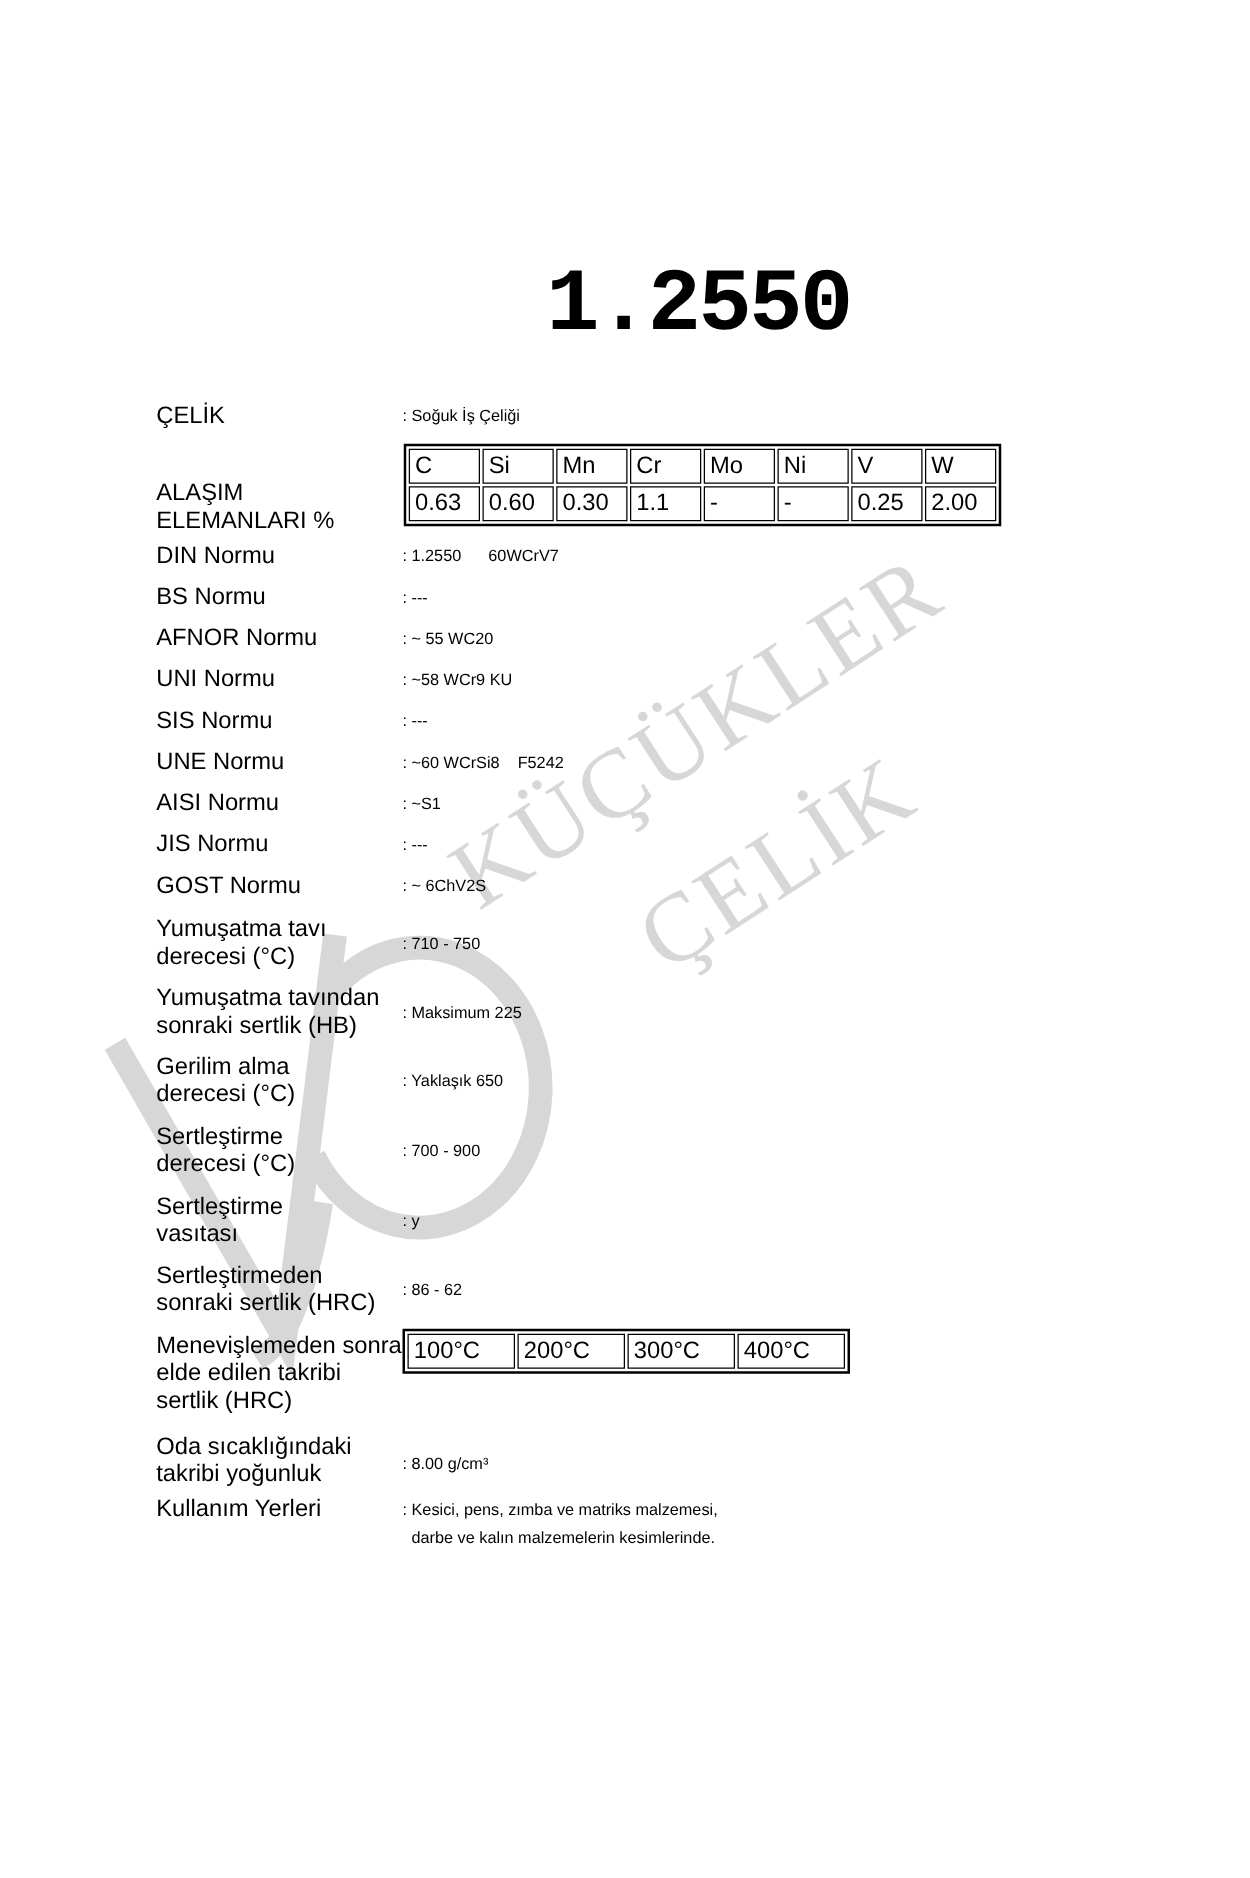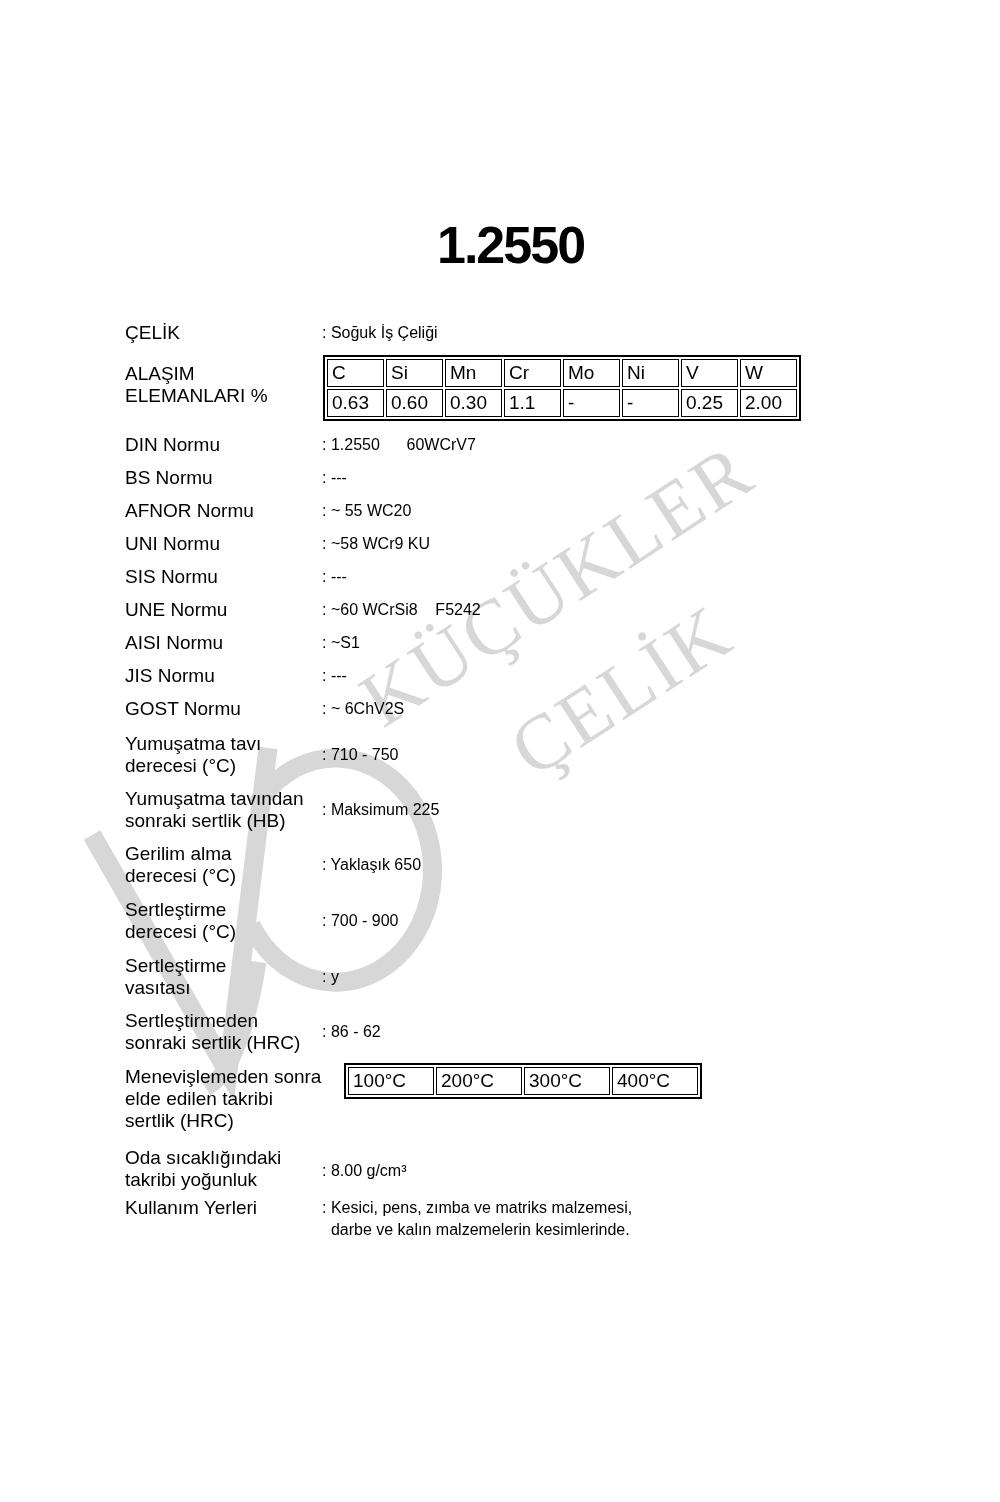--- a/index.html
+++ b/index.html
@@ -13,44 +13,44 @@
     position:absolute; font-family:"Liberation Serif", serif; color:#d7d7d7;
     font-size:78px; line-height:78px; letter-spacing:3px; white-space:nowrap;
     transform-origin:0 100%; transform:rotate(-33deg); user-select:none;
   }
   .wm1{left:390px; top:662px;}
   .wm2{left:540px; top:712px;}
   
   .content{position:absolute; left:0; top:0; width:1000px; height:1502px; z-index:2;}
   .title{
     position:absolute; left:437px; top:207px; margin:0;
-    font-family:Liberation Sans, sans-serif; font-weight:bold;
-    font-size:52px; line-height:76px; letter-spacing:-2px; color:#000;
+    font-family:Liberation Mono, monospace; font-weight:bold;
+    font-size:71px; line-height:76px; letter-spacing:-2px; color:#000;
   }
   .lbl{
     position:absolute; left:125px; width:215px;
     font-size:19px; line-height:22px; white-space:pre-line;
   }
   .val{
     position:absolute; left:322px;
-    font-size:16px; line-height:22px; white-space:pre;
+    font-size:13px; line-height:22px; white-space:pre;
   }
   
   table.tbl{
     position:absolute; border-collapse:separate; border-spacing:2px;
     border:2px solid #000; background:#fff;
   }
   table.tbl td{
     border:1.5px solid #000; font-size:19px; line-height:22px;
     padding:0 4px; height:26px; vertical-align:middle; text-align:left;
     white-space:nowrap;
   }
   table.alloy{left:323px; top:355px;}
   table.alloy td{width:47px;}
-  table.temper{left:322px; top:1063px;margin-left:22px;}
+  table.temper{left:322px; top:1063px;}
   table.temper td{width:76px;}
 </style>
 </head>
 <body>
 
 <div class="page">
 
   <div class="wm-layer">
     <svg width="1000" height="1502" viewBox="0 0 1000 1502">
       <path d="M 92 835 L 228 1072 L 268 748" fill="none" stroke="#d7d7d7" stroke-width="19"></path>
@@ -61,21 +61,21 @@
     <div class="wm-text wm2">ÇELİK</div>
   </div>
 
   <div class="content">
 
     <h1 class="title">1.2550</h1>
 
     <div class="lbl" style="top:322px">ÇELİK</div>
     <div class="val" style="top:322px">: Soğuk İş Çeliği</div>
 
-    <div class="lbl" style="top:363px">ALAŞIM
+    <div class="lbl" style="top:384px">ALAŞIM
 ELEMANLARI %</div>
     <table class="tbl alloy">
       <tbody>
           <tr>
         <td>C</td>
         <td>Si</td>
         <td>Mn</td>
         <td>Cr</td>
         <td>Mo</td>
         <td>Ni</td>

